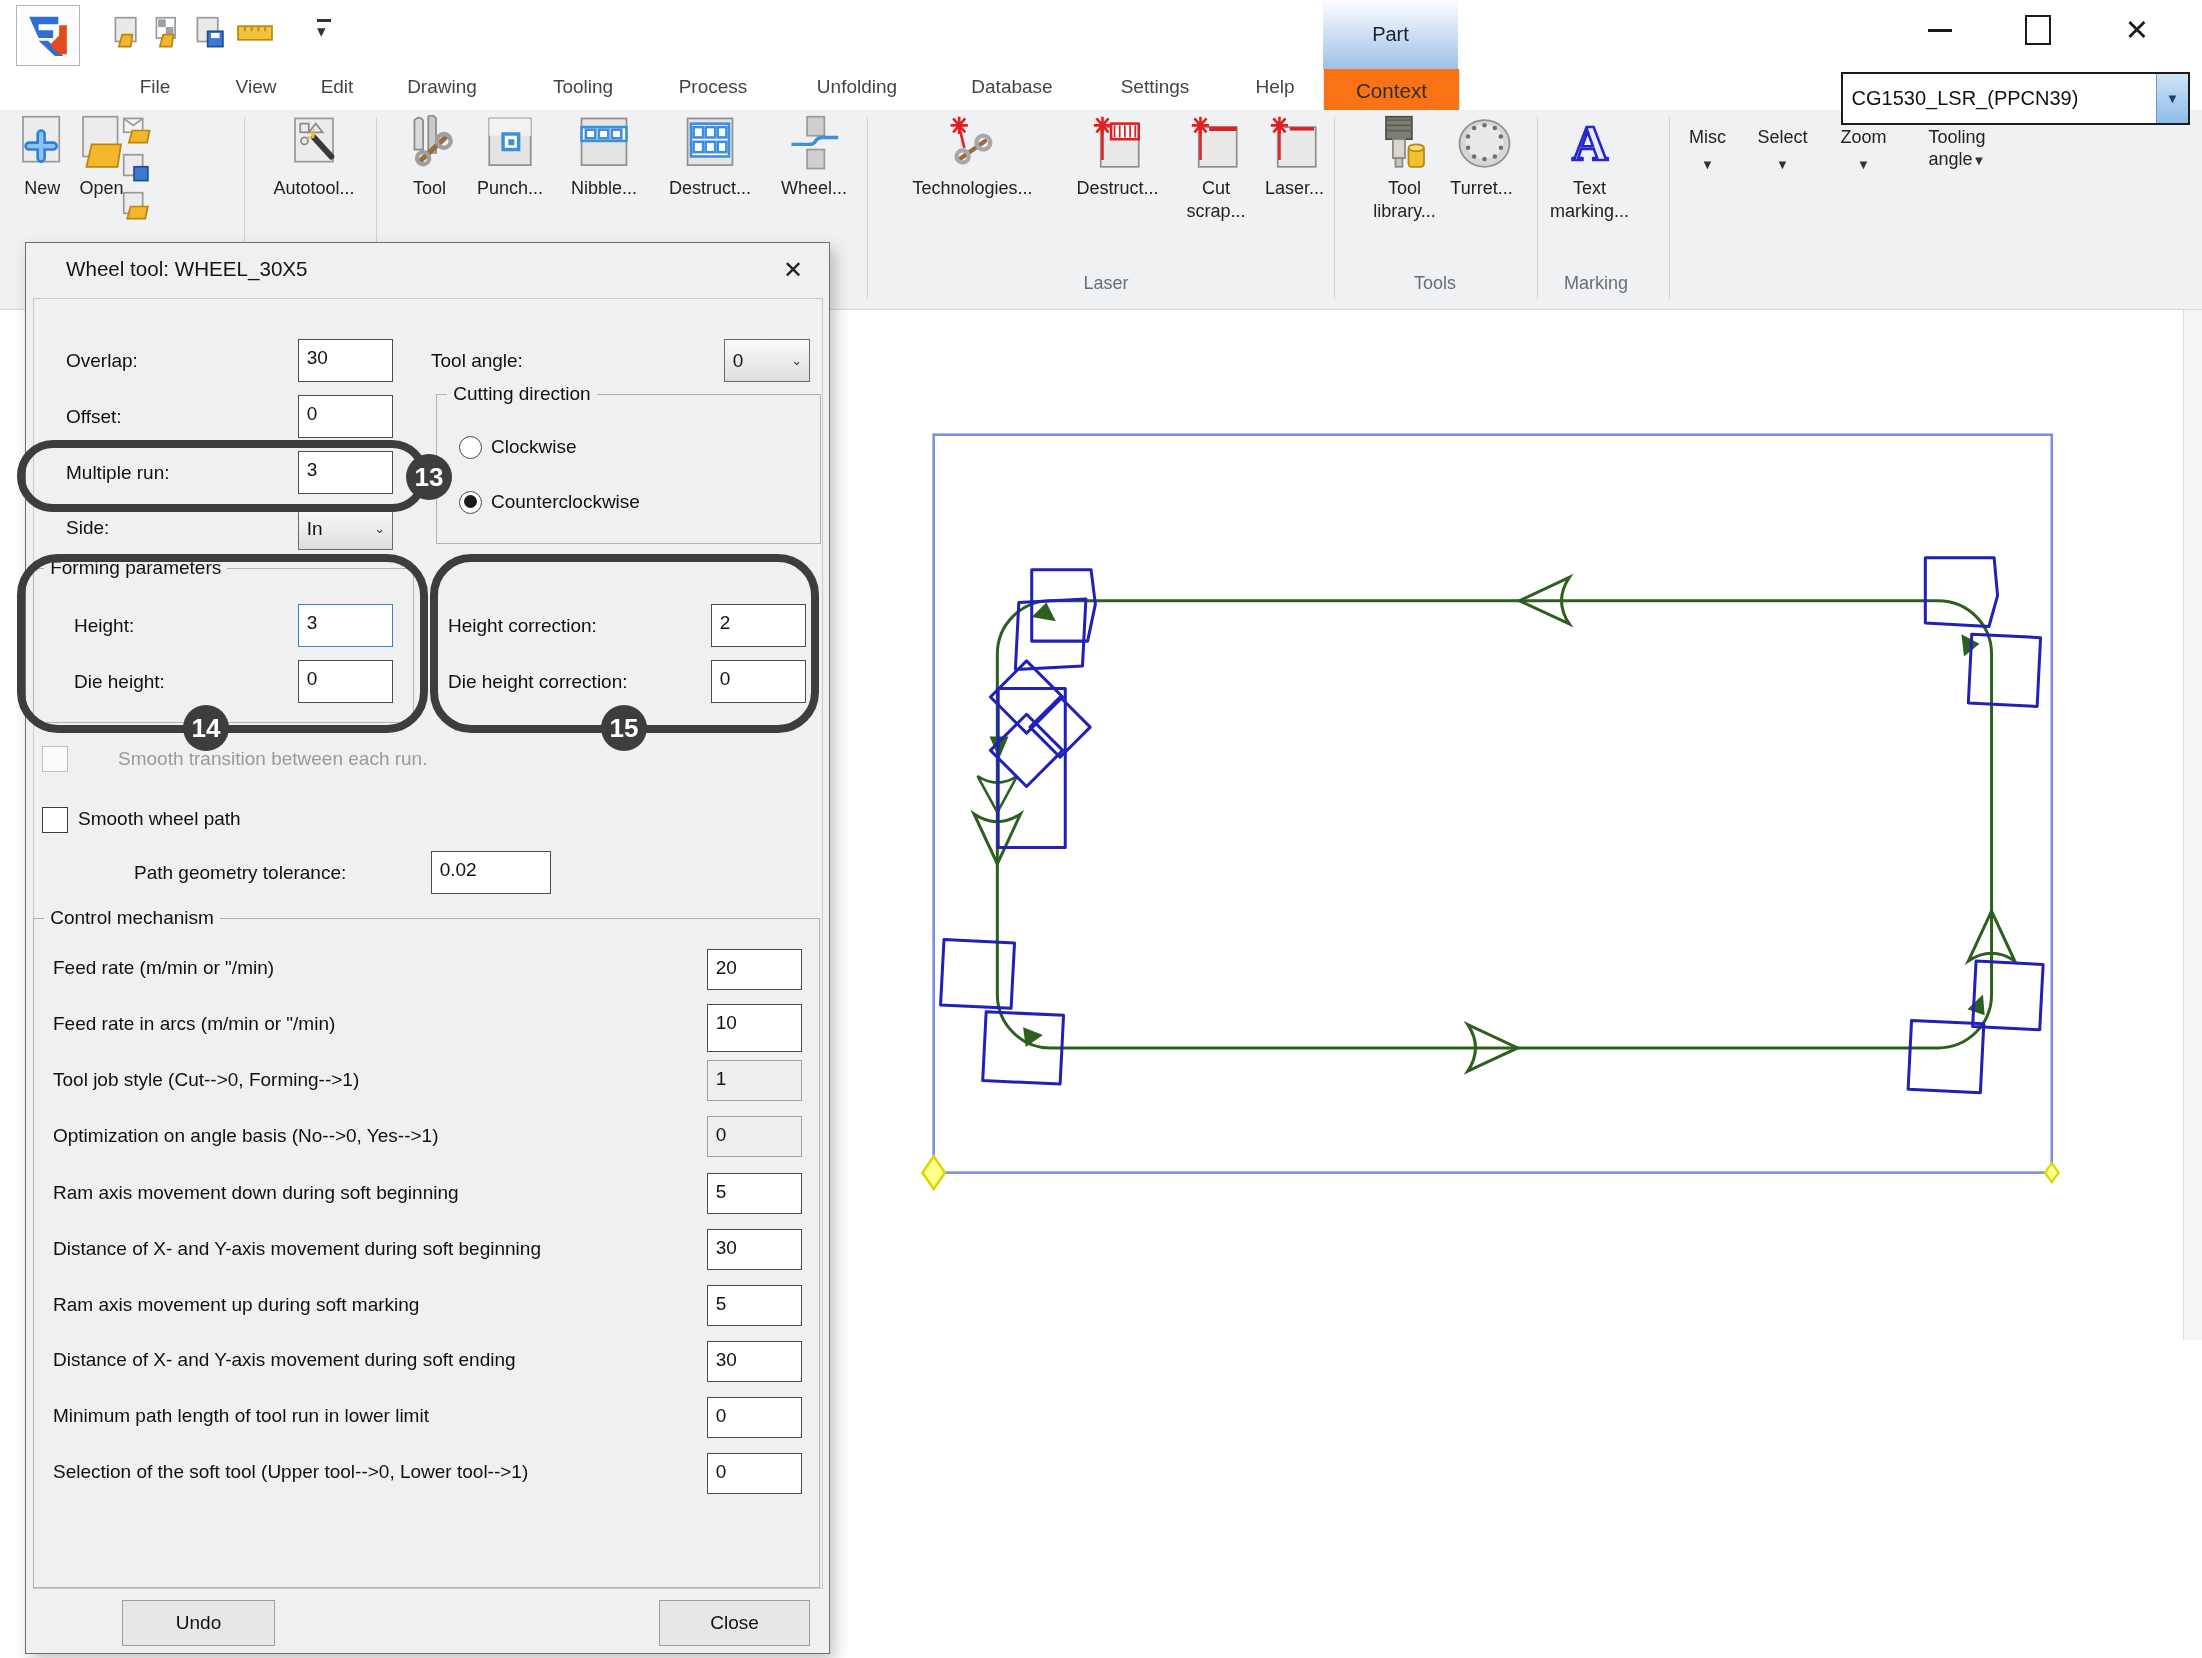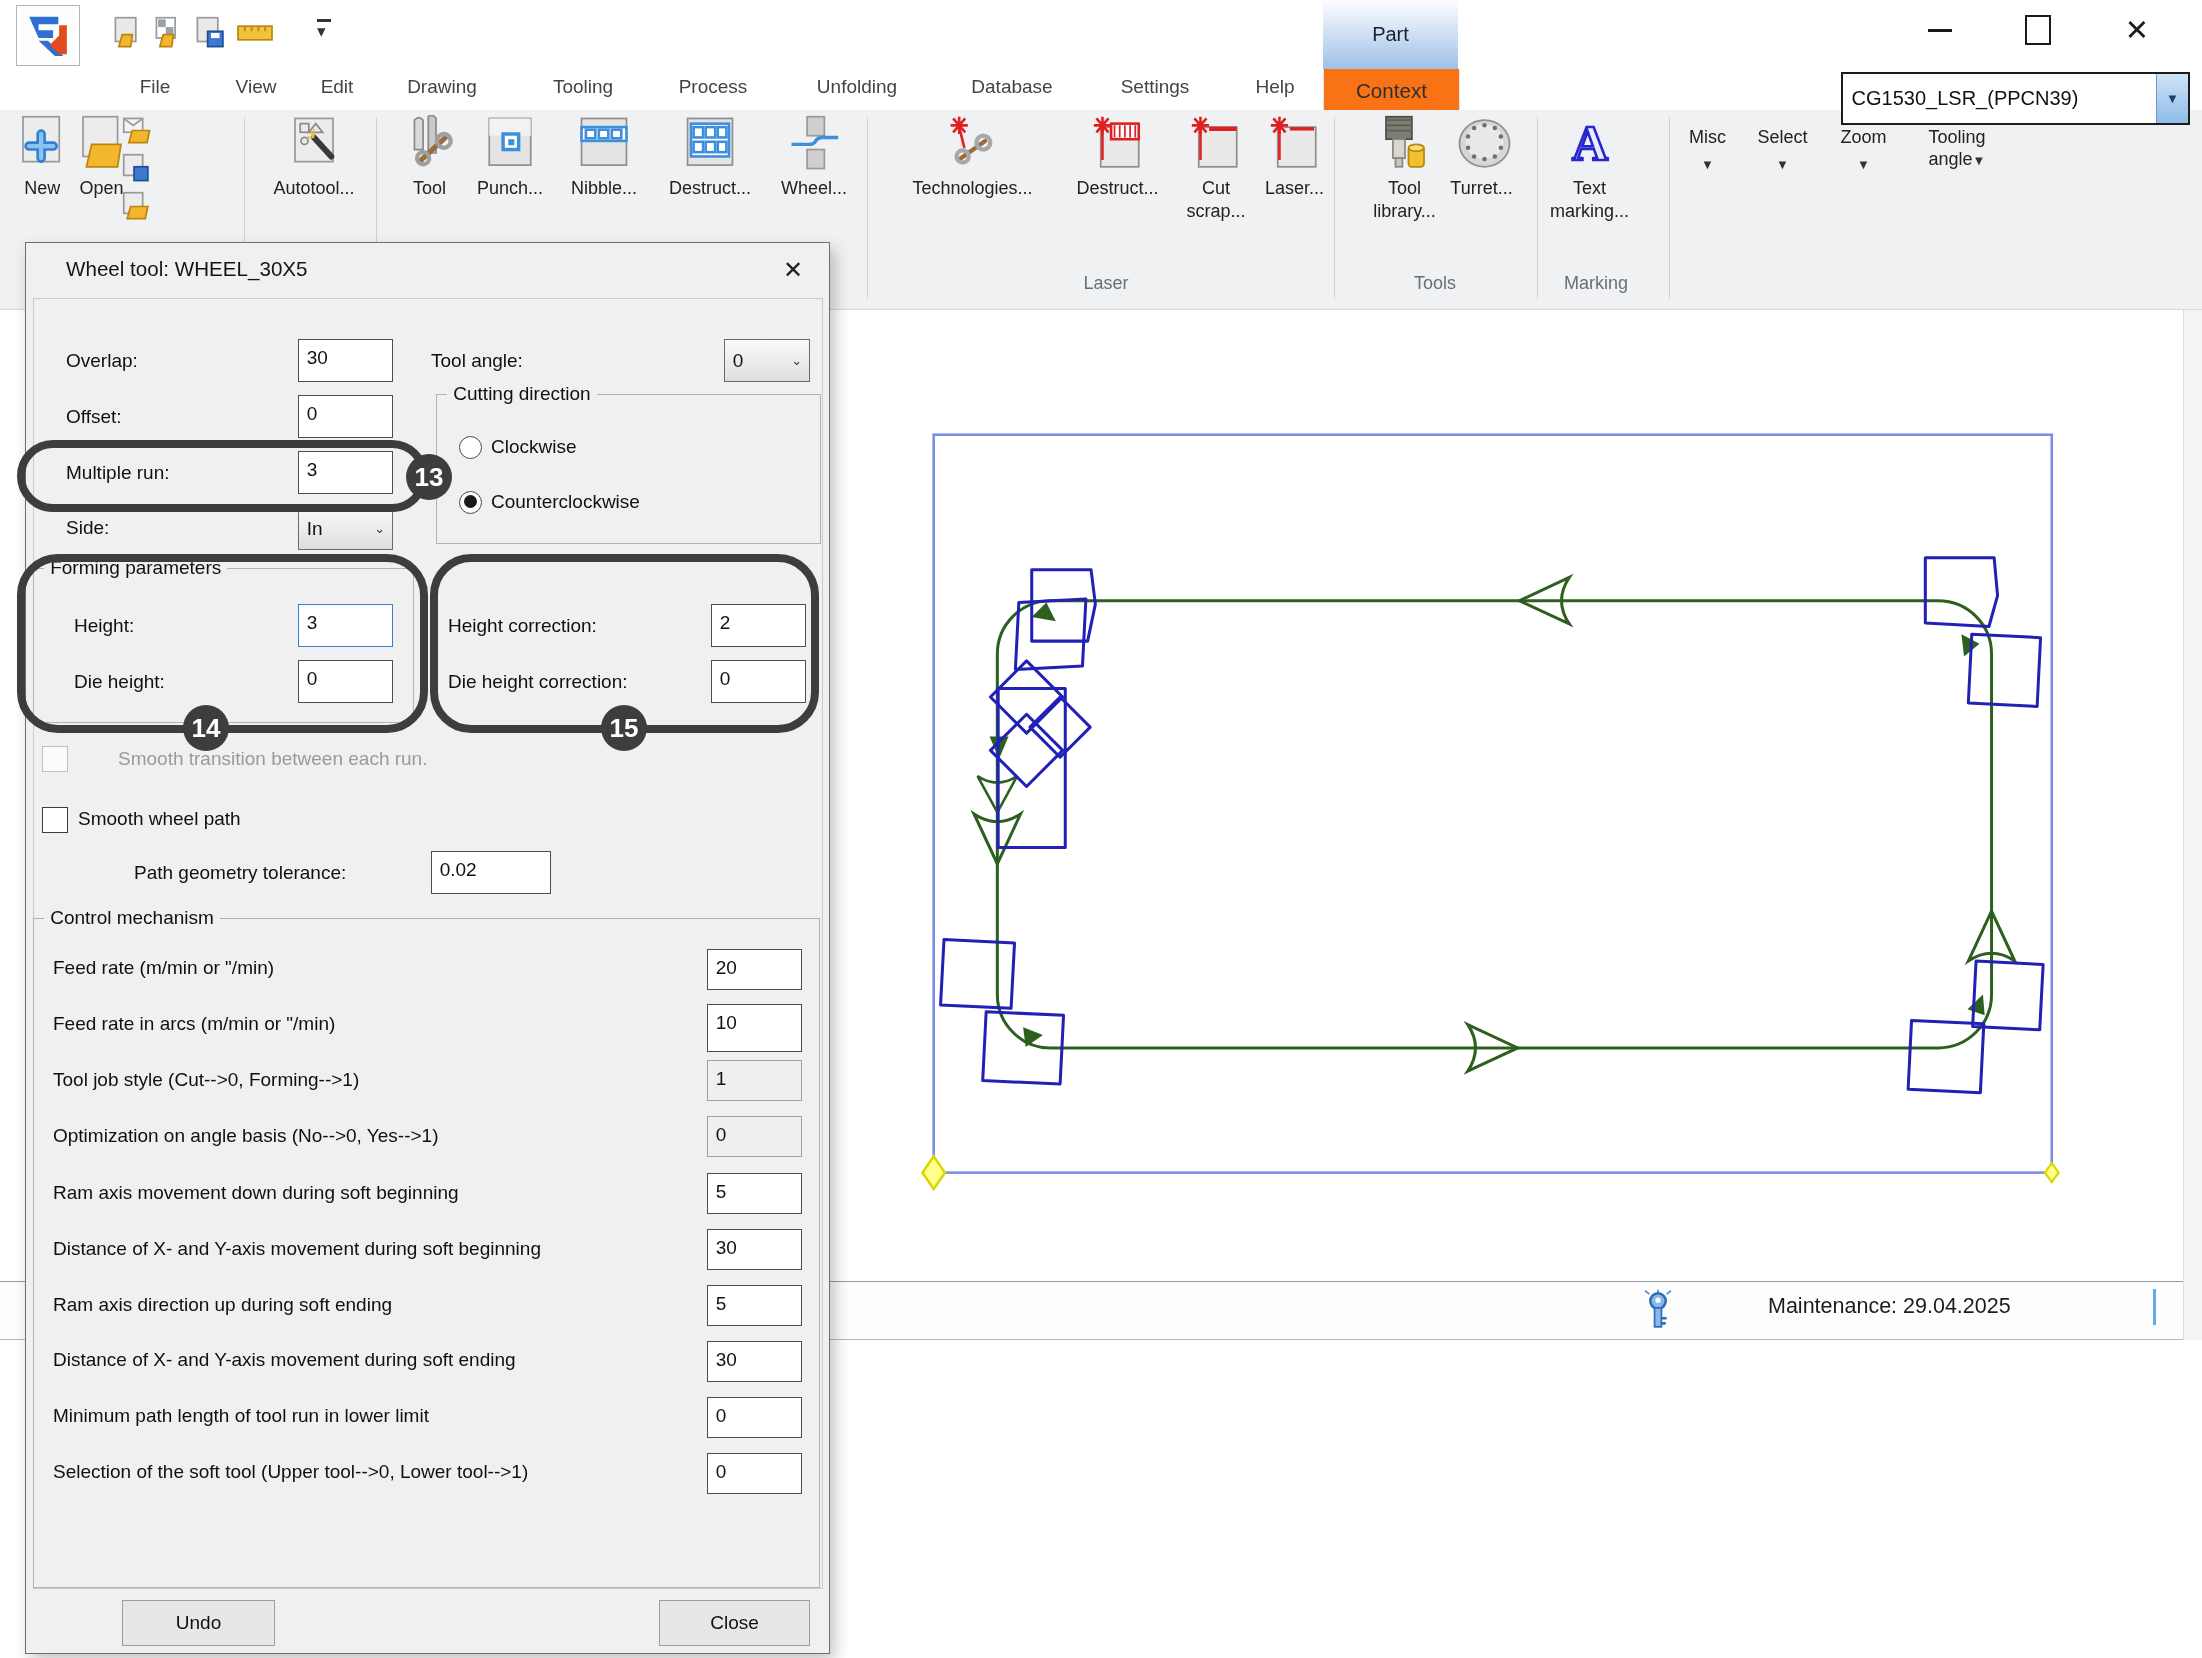--- a/index.html
+++ b/index.html
@@ -449,31 +449,20 @@
         <path d="M2297,1117 L2375,1121 L2371,1197 L2293,1193 Z"></path>
         <path d="M2222,1186 L2306,1190 L2302,1270 L2218,1266 Z"></path>
       </g>
 
       <path d="M1085,1344 l13,19 l-13,19 l-13,-19 Z" fill="#ffff8a" stroke="#d8d800" stroke-width="3"></path>
       <path d="M2385,1352 l8,11 l-8,11 l-8,-11 Z" fill="#ffff8a" stroke="#d8d800" stroke-width="2.5"></path>
     </svg>
   </div>
   <div class="scrollbar"></div>
 
-  <div class="statusbar">
-    <svg class="abs" style="left:1639px;top:6.9px;" width="38" height="43" viewBox="0 0 44 50">
-      <path d="M22 2 v-0 M12 6 l-5 -4 M32 6 l5 -4 M22 4 v-3" stroke="#4a8fd4" stroke-width="2"></path>
-      <circle cx="22" cy="14" r="9" fill="#8ab9e8" stroke="#2f6fb4" stroke-width="3"></circle>
-      <circle cx="22" cy="13" r="3" fill="#fff"></circle>
-      <rect x="18" y="22" width="8" height="22" fill="#8ab9e8" stroke="#2f6fb4" stroke-width="2"></rect>
-      <path d="M26 34 h6 M26 40 h5" stroke="#2f6fb4" stroke-width="3"></path>
-    </svg>
-    <div class="status-text">Maintenance: 29.04.2025</div>
-    <div class="status-tick"></div>
-  </div>
 
   <div class="dialog">
     <div class="dlg-title">Wheel tool: WHEEL_30X5</div>
     <div class="dlg-close">✕</div>
     <div class="dlg-panel"></div>
 
     <div class="lbl" style="left:40px;top:107px;">Overlap:</div>
     <div class="inp" style="left:272px;top:96px;">30</div>
 
     <div class="lbl" style="left:40px;top:163px;">Offset:</div>
@@ -531,21 +520,21 @@
     <div class="lbl" style="left:27px;top:770px;">Feed rate in arcs (m/min or "/min)</div>
     <div class="inp" style="left:681px;top:761px;height:48px;">10</div>
     <div class="lbl" style="left:27px;top:826px;">Tool job style (Cut--&gt;0, Forming--&gt;1)</div>
     <div class="inp gray" style="left:681px;top:817px;height:41px;">1</div>
     <div class="lbl" style="left:27px;top:882px;">Optimization on angle basis (No--&gt;0, Yes--&gt;1)</div>
     <div class="inp gray" style="left:681px;top:873px;height:41px;">0</div>
     <div class="lbl" style="left:27px;top:939px;">Ram axis movement down during soft beginning</div>
     <div class="inp" style="left:681px;top:930px;height:41px;">5</div>
     <div class="lbl" style="left:27px;top:995px;">Distance of X- and Y-axis movement during soft beginning</div>
     <div class="inp" style="left:681px;top:986px;height:41px;">30</div>
-    <div class="lbl" style="left:27px;top:1051px;">Ram axis direction up during soft ending</div>
+    <div class="lbl" style="left:27px;top:1051px;">Ram axis movement up during soft marking</div>
     <div class="inp" style="left:681px;top:1042px;height:41px;">5</div>
     <div class="lbl" style="left:27px;top:1106px;">Distance of X- and Y-axis movement during soft ending</div>
     <div class="inp" style="left:681px;top:1098px;height:41px;">30</div>
     <div class="lbl" style="left:27px;top:1162px;">Minimum path length of tool run in lower limit</div>
     <div class="inp" style="left:681px;top:1154px;height:41px;">0</div>
     <div class="lbl" style="left:27px;top:1218px;">Selection of the soft tool (Upper tool--&gt;0, Lower tool--&gt;1)</div>
     <div class="inp" style="left:681px;top:1210px;height:41px;">0</div>
 
     <div class="btn" style="left:96px;top:1357px;width:153px;">Undo</div>
     <div class="btn" style="left:633px;top:1357px;width:151px;">Close</div>

